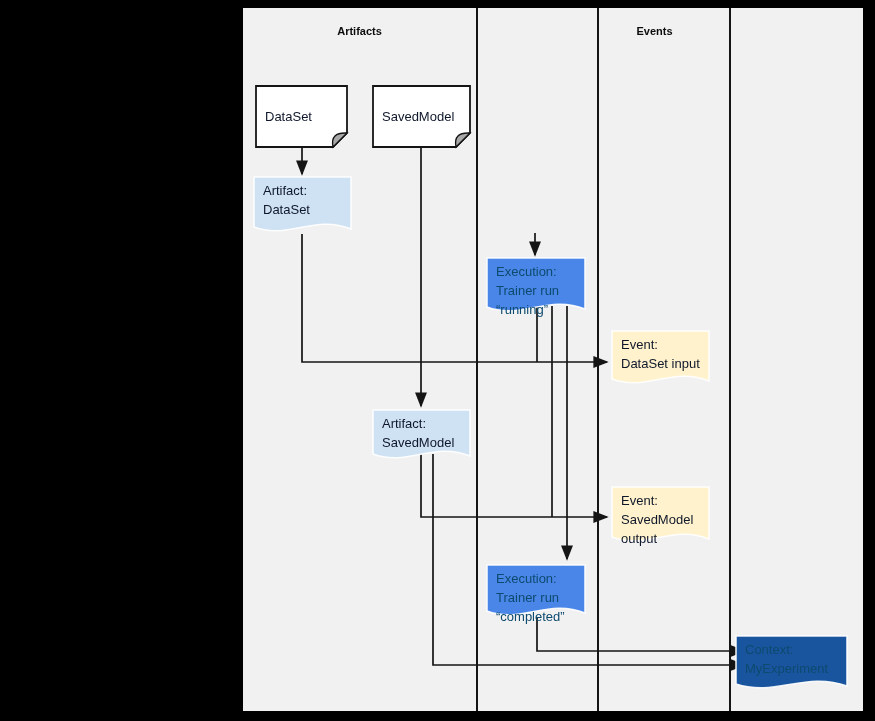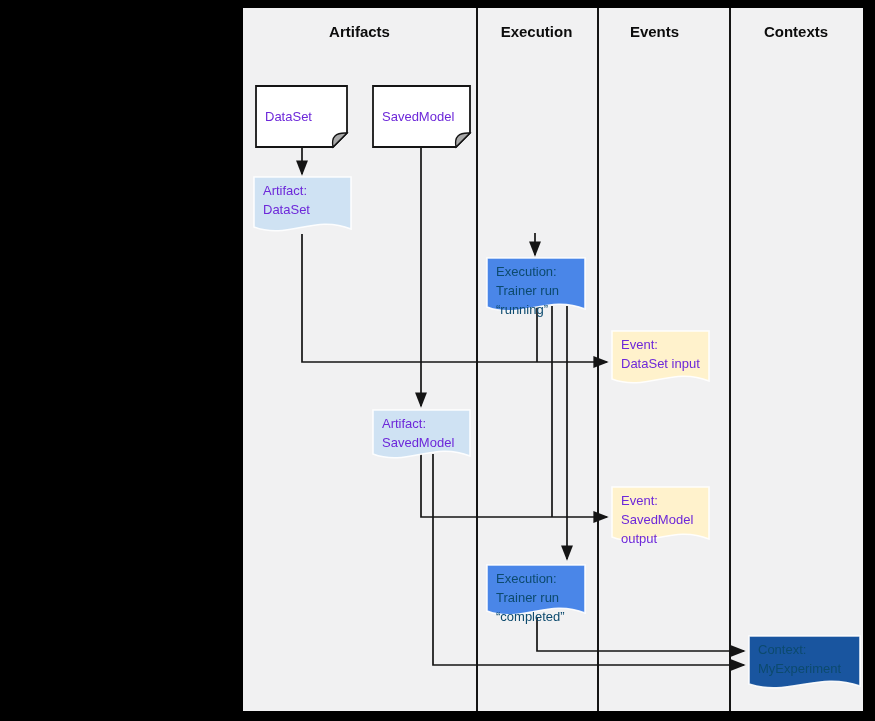--- a/index.html
+++ b/index.html
@@ -2,46 +2,44 @@
 <html><head>
 <meta charset="utf-8">
 <style>
   html,body{margin:0;padding:0;background:#000;}
   .canvas{position:relative;width:875px;height:721px;background:#000;overflow:hidden;
           font-family:"Liberation Sans",sans-serif;}
   .panel{position:absolute;left:243px;top:8px;width:620px;height:703px;background:#f1f1f2;}
   .collines .vline{position:absolute;top:0;width:2px;height:703px;background:#151515;}
   .headers{position:absolute;left:0;top:0;width:620px;height:42px;}
   .col-header{position:absolute;top:11px;height:24px;display:flex;align-items:center;justify-content:center;
-              font-size:15px;font-weight:700;color:#0c0c0c;}
+              font-size:11px;font-weight:700;color:#0c0c0c;}
   .connectors{position:absolute;left:0;top:0;}
   .node{position:absolute;}
   .node svg{position:absolute;left:0;top:0;overflow:visible;}
   .node-label{position:absolute;left:0;top:0;width:100%;height:100%;box-sizing:border-box;
-              padding:5px 4px 0 10px;font-size:13px;line-height:19px;white-space:pre-line;color:#6d28d9;}
+              padding:5px 4px 0 10px;font-size:13px;line-height:19px;white-space:pre-line;color:#0f172a;}
   .node-label.center{display:flex;align-items:center;padding-top:0;}
   .node-label.white{color:#0c4a6e;}
 </style>
 </head>
 <body>
 
 <div class="canvas">
   <div class="panel">
 
     <div class="collines">
       <div class="vline" style="left:233px"></div>
       <div class="vline" style="left:354px"></div>
       <div class="vline" style="left:486px"></div>
     </div>
 
     <div class="headers">
       <div class="col-header" style="left:0;width:233px">Artifacts</div>
-      <div class="col-header" style="left:233px;width:121px">Execution</div>
       <div class="col-header" style="left:354px;width:115px">Events</div>
-      <div class="col-header" style="left:486px;width:134px">Contexts</div>
     </div>
 
     <svg class="connectors" width="620" height="703" viewBox="0 0 620 703">
       <defs>
         <marker id="arr" markerWidth="9" markerHeight="7" refX="8" refY="3.5" orient="auto">
           <path d="M0 0 L9 3.5 L0 7 Z" fill="#151515"></path>
         </marker>
       </defs>
       <g fill="none" stroke="#151515" stroke-width="1.7">
         <polyline points="59,140 59,166" marker-end="url(#arr)"></polyline>
@@ -118,21 +116,21 @@
 
     <div class="node" style="left:243px;top:556px;width:100px;height:58px">
       <svg width="100" height="64" viewBox="0 0 100 64">
         <path d="M1 1 H99 V49 C62 34 36 60 1 47 Z" stroke="rgba(255,255,255,0.9)" stroke-width="1.6" fill="#4a86e8"></path>
       </svg>
       <div class="node-label white">Execution:
 Trainer run
 “completed”</div>
     </div>
 
-    <div class="node" style="left:505px;top:627px;width:113px;height:60px">
+    <div class="node" style="left:492px;top:627px;width:113px;height:60px">
       <svg width="113" height="66" viewBox="0 0 113 66">
         <path d="M1 1 H112 V51 C70 36 41 62 1 49 Z" stroke="rgba(255,255,255,0.9)" stroke-width="1.6" fill="#19559f"></path>
       </svg>
       <div class="node-label white">Context:
 MyExperiment</div>
     </div>
 
   </div>
 </div>
 

